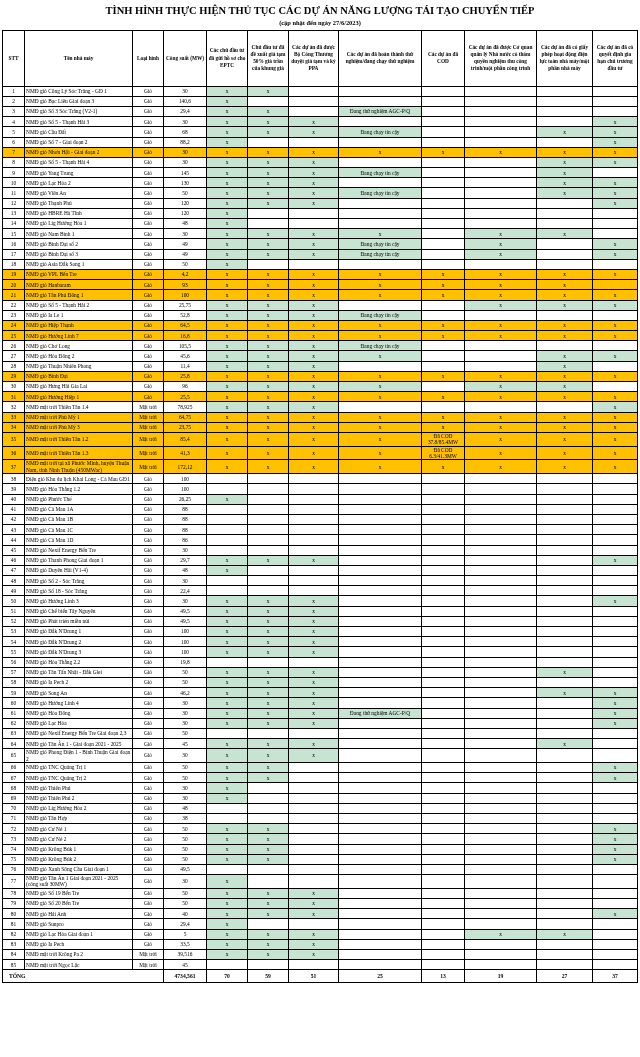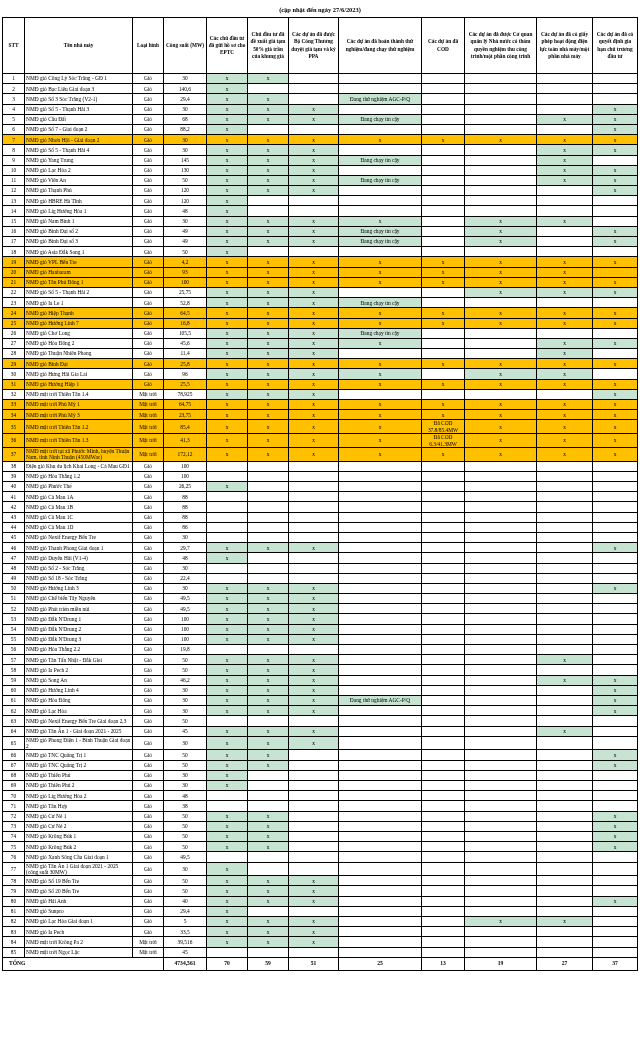--- a/index.html
+++ b/index.html
@@ -16,20 +16,21 @@
   td.name { text-align:left; }
   td.g { background:var(--g); }
   tr.hl td { background:var(--hl); }
   tr.total td { font-weight:bold; height:13px; font-size:5.6px; }
   tr.total td.tl { text-align:left; padding-left:6px; }
 </style>
 </head>
 <body>
 
 <div class="wrap">
+  <div class="title">TÌNH HÌNH THỰC HIỆN THỦ TỤC CÁC DỰ ÁN NĂNG LƯỢNG TÁI TẠO CHUYỂN TIẾP</div>
   <div class="subtitle">(cập nhật đến ngày 27/6/2023)</div>
 
   <table>
     <colgroup>
       <col style="width:22px">
         <col style="width:108px">
         <col style="width:31px">
         <col style="width:43px">
       <col style="width:41px">
         <col style="width:41px">

